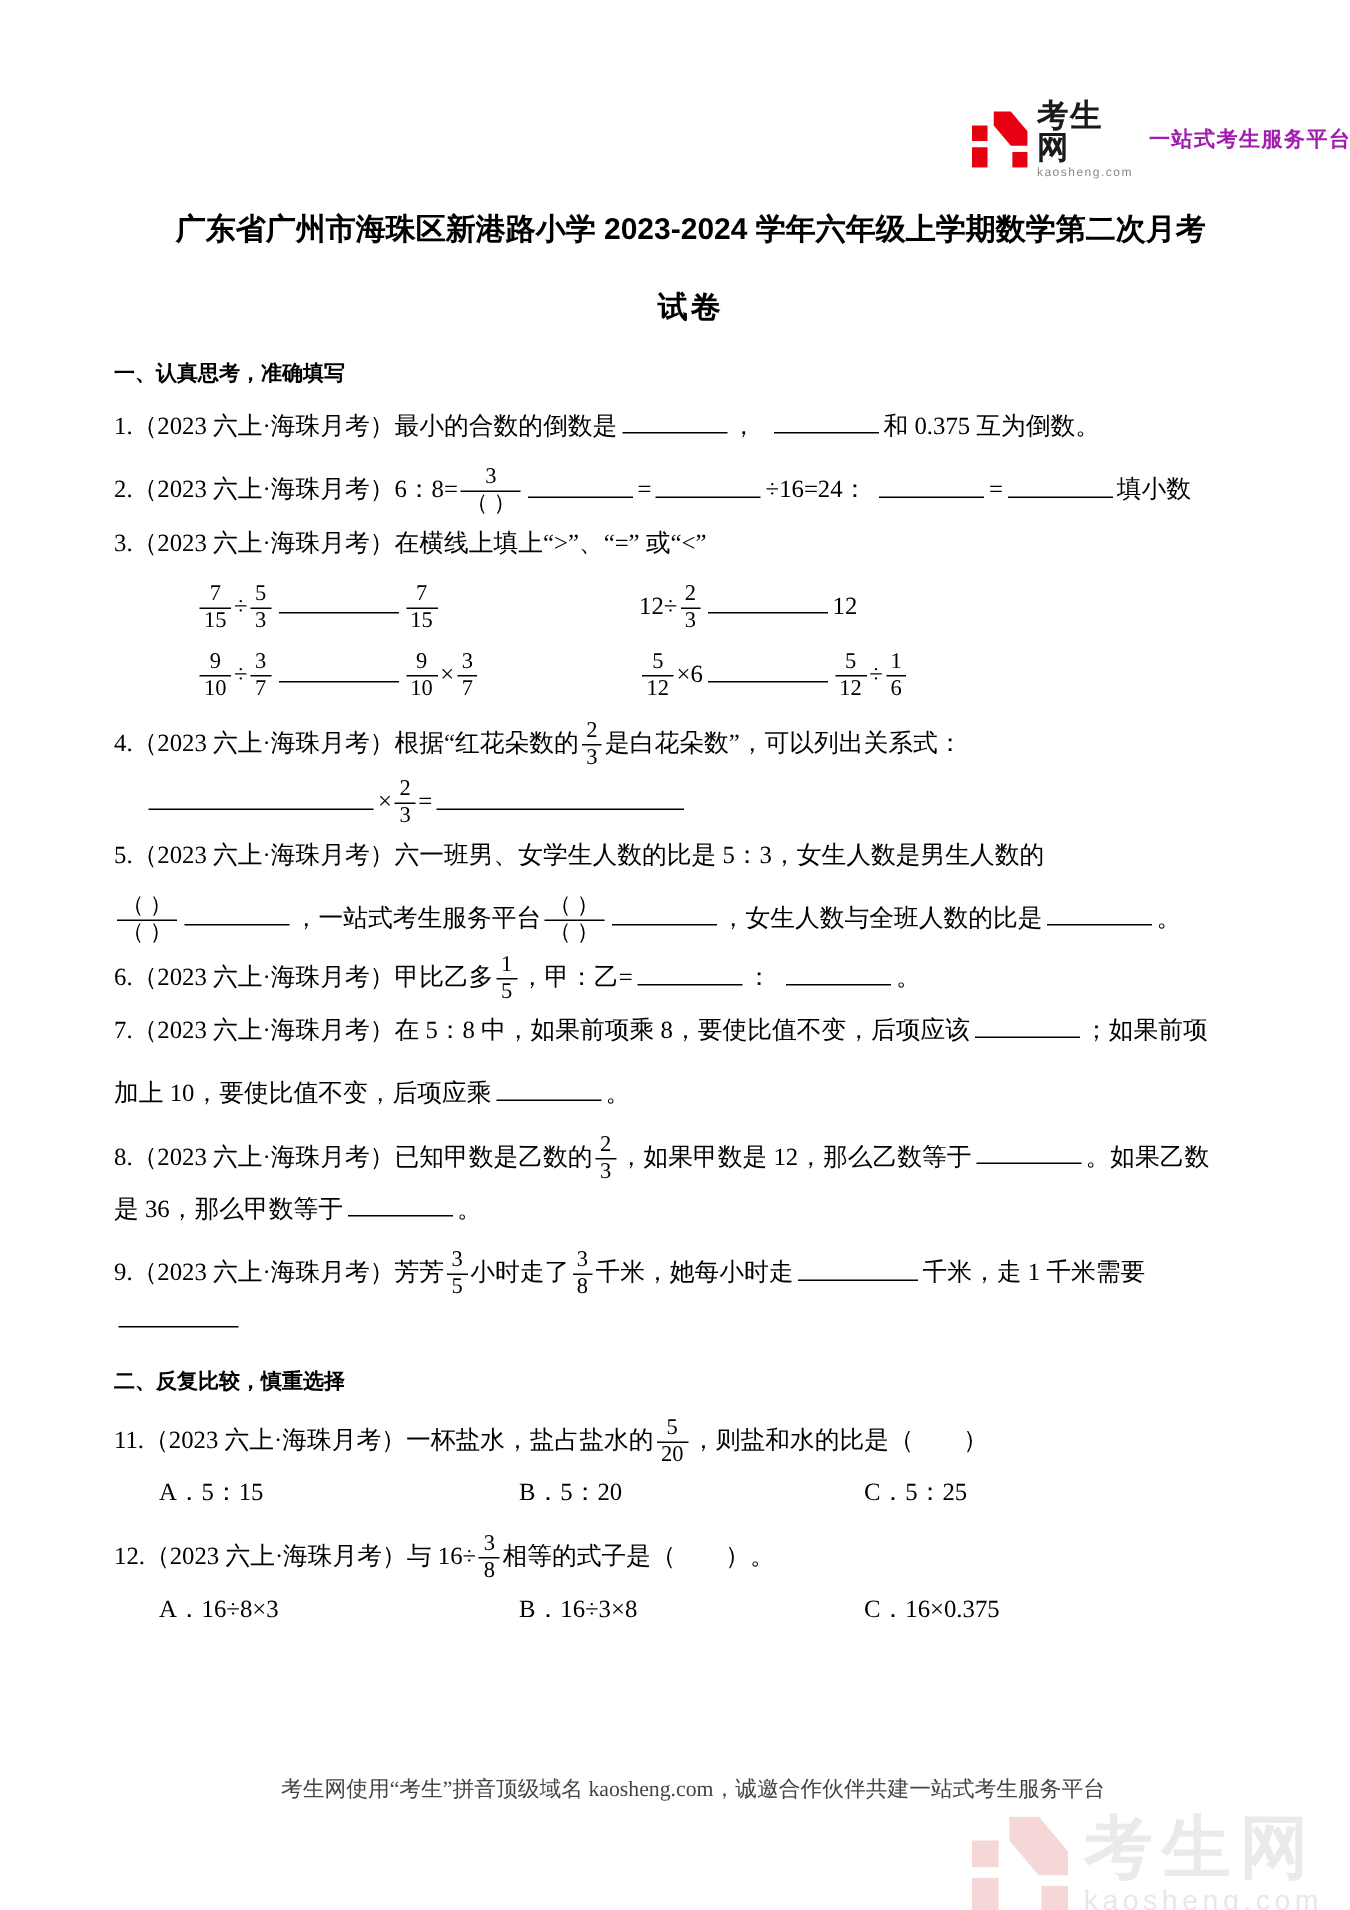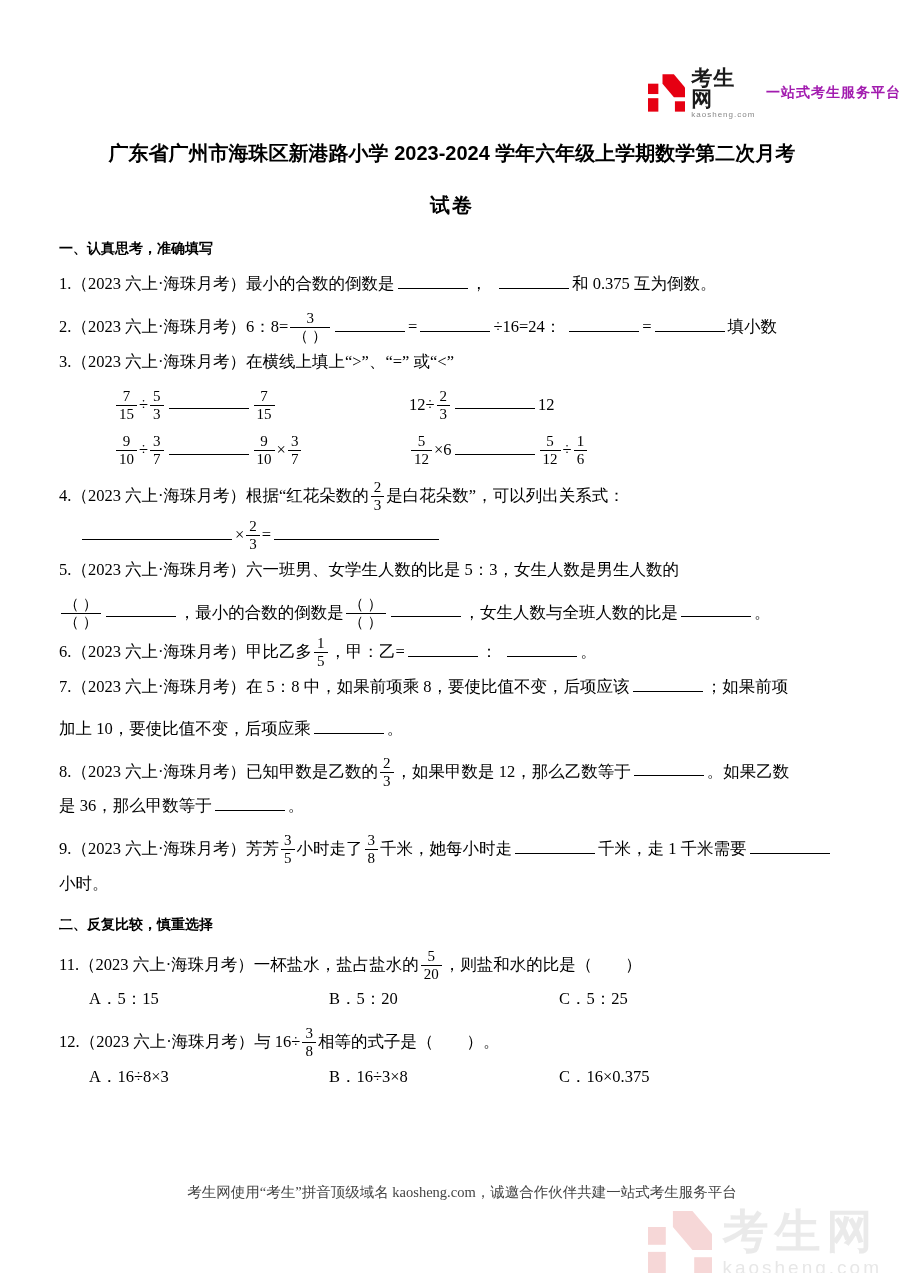--- a/index.html
+++ b/index.html
@@ -10,21 +10,21 @@
     font-family: "Liberation Serif", serif; color: #000;
   }
   
   .brand { position: absolute; top: 55px; left: 648px; display: flex; align-items: center; }
   .brand .logo-icon { width: 38px; height: 38px; margin-right: 6px; }
   .brand .brand-col { display: flex; flex-direction: column; line-height: 1; }
   .brand .brand-name { font-family: "Liberation Sans", sans-serif; font-weight: bold; font-size: 21px; color: #1a1a1a; letter-spacing: 1px; }
   .brand .brand-domain { font-family: "Liberation Sans", sans-serif; font-size: 8px; color: #888; margin-top: 2px; letter-spacing: 1px; }
   .brand .tagline { font-family: "Liberation Sans", sans-serif; font-weight: bold; font-size: 14px; color: #a21caf; margin-left: 10px; letter-spacing: 1px; white-space: nowrap; }
   
-  .content { padding: 126px 55px 0 59px; }
+  .content { padding: 126px 55px 0 76px; }
   .title-line1, .title-line2 {
     text-align: center; font-family: "Liberation Sans", sans-serif;
     font-weight: bold; font-size: 20px; line-height: 30px;
   }
   .title-line2 { margin-top: 22px; letter-spacing: 2px; }
   
   .sec-heading { font-family: "Liberation Sans", sans-serif; font-weight: bold; font-size: 14px; line-height: 24px; margin: 16px 0 12px; }
   .line { font-size: 16.5px; line-height: 24px; margin-bottom: 14px; }
   .fracline { margin-bottom: 4px; }
   .indent { padding-left: 20px; }
@@ -155,21 +155,21 @@
         </span><span>=</span><span class="blank w165"></span>
     </div>
 
     <div class="line">
       <span>5.（2023 六上·海珠月考）六一班男、女学生人数的比是 5：3，女生人数是男生人数的</span>
     </div>
     <div class="line fracline">
       <span class="frac">
           <span class="num">（ ）</span>
           <span class="den">（ ）</span>
-        </span><span class="blank w70"></span><span>，最小的合数的倒数是</span><span class="frac">
+        </span><span class="blank w70"></span><span>，一站式考生服务平台</span><span class="frac">
           <span class="num">（ ）</span>
           <span class="den">（ ）</span>
         </span><span class="blank w70"></span><span>，女生人数与全班人数的比是</span><span class="blank w70"></span><span>。</span>
     </div>
 
     <div class="line fracline">
       <span>6.（2023 六上·海珠月考）甲比乙多</span><span class="frac">
           <span class="num">1</span>
           <span class="den">5</span>
         </span><span>，甲：乙=</span><span class="blank w70"></span><span>：</span><span class="blank w70" style="margin-left:10px"></span><span>。</span>
@@ -193,23 +193,20 @@
     </div>
 
     <div class="line fracline">
       <span>9.（2023 六上·海珠月考）芳芳</span><span class="frac">
           <span class="num">3</span>
           <span class="den">5</span>
         </span><span>小时走了</span><span class="frac">
           <span class="num">3</span>
           <span class="den">8</span>
         </span><span>千米，她每小时走</span><span class="blank w80"></span><span>千米，走 1 千米需要</span><span class="blank w80"></span>
-    </div>
-    <div class="line">
-      <span>小时。</span>
     </div>
 
 
     <div class="sec-heading">二、反复比较，慎重选择</div>
 
     <div class="line fracline">
       <span>11.（2023 六上·海珠月考）一杯盐水，盐占盐水的</span><span class="frac">
           <span class="num">5</span>
           <span class="den">20</span>
         </span><span>，则盐和水的比是（　　）</span>

